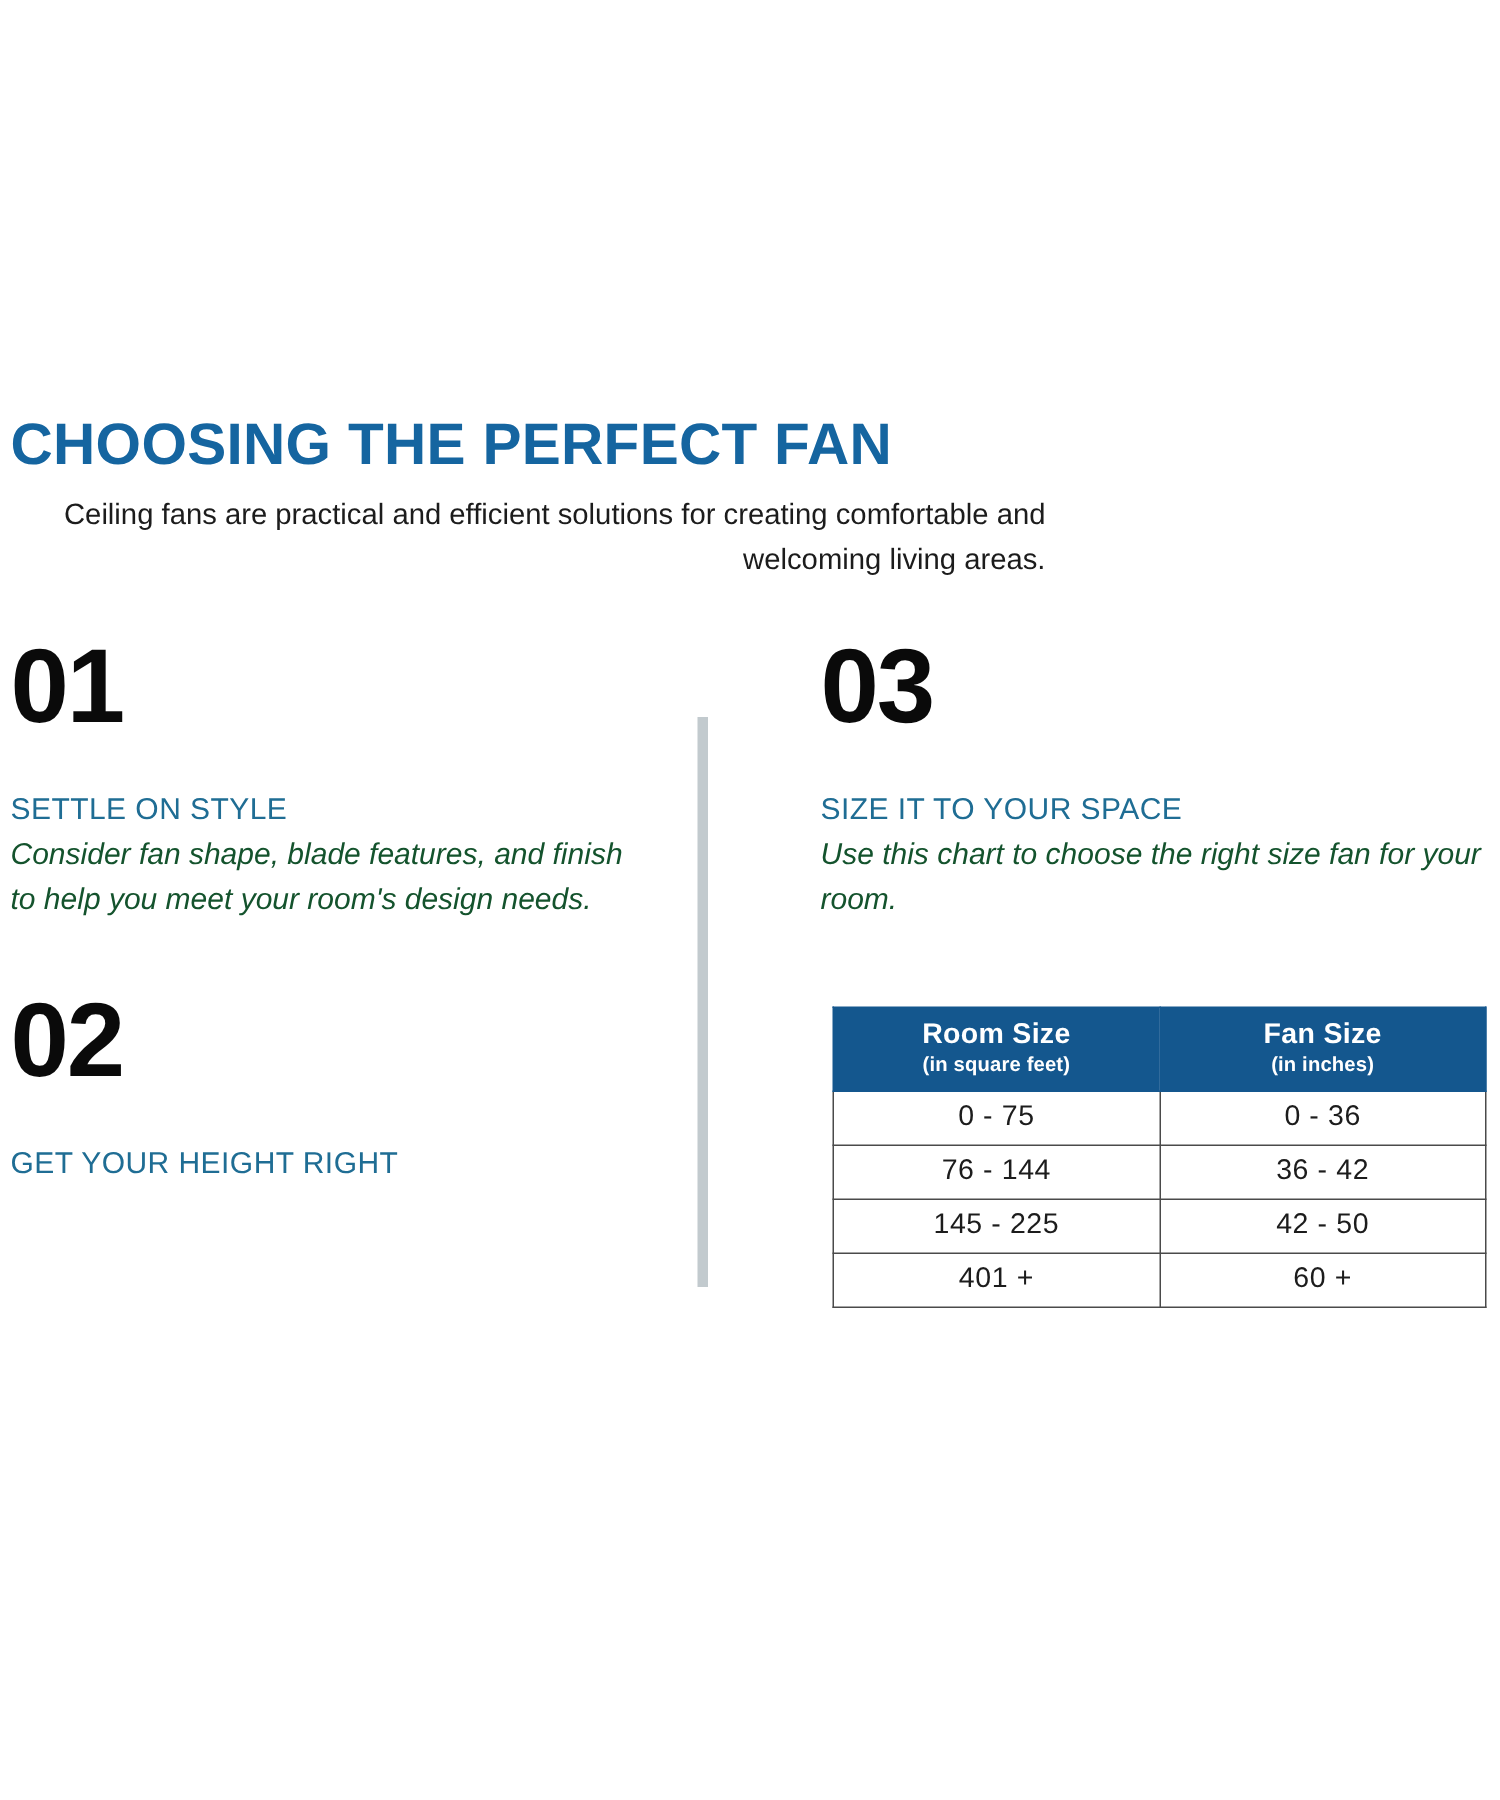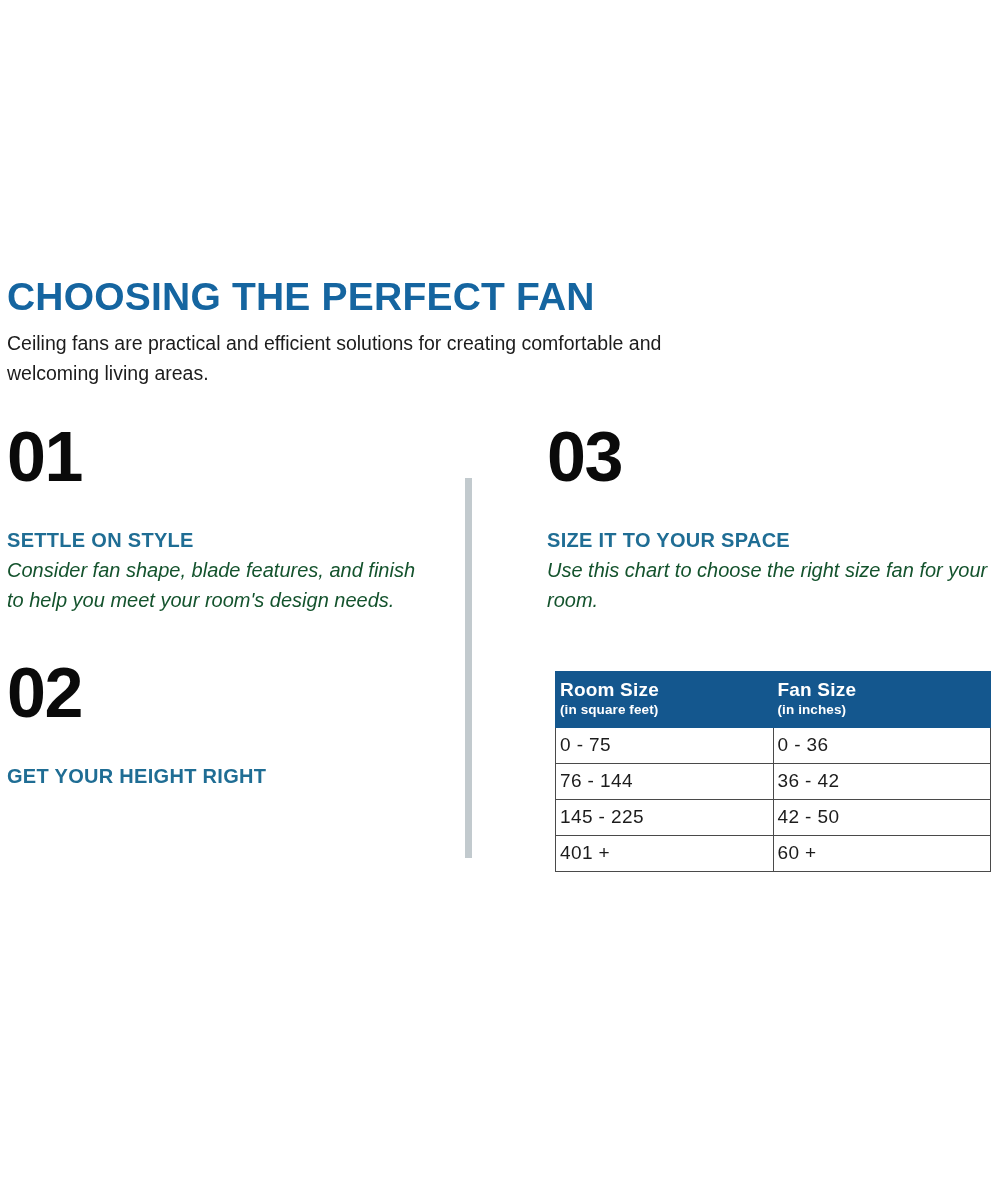--- a/index.html
+++ b/index.html
@@ -32,20 +32,21 @@
     color: #1565a0;
     margin: 0 0 8px 0;
     white-space: nowrap;
   }
   #intro-text {
     font-size: 19.5px;
     line-height: 30px;
     color: #1c1c1c;
     margin: 0;
     max-width: 690px;
+    text-align: right;
   }
 
   
   #col-left {
     position: absolute;
     left: 7px;
     top: 428px;
     width: 430px;
   }
   #col-right {
@@ -70,21 +71,21 @@
     font-family: "Liberation Sans", sans-serif;
     font-size: 70px;
     font-weight: bold;
     letter-spacing: -1.5px;
     line-height: 58px;
     color: #0a0a0a;
     margin: 0;
   }
   .step-heading {
     font-size: 20px;
-    font-weight: bold;
+    font-weight: normal;
     letter-spacing: 0.3px;
     line-height: 24px;
     color: #1f6d94;
     margin: 0 0 3px 0;
   }
   .step-body {
     font-size: 20px;
     line-height: 30px;
     color: #14532d;
     margin: 0;
@@ -106,21 +107,21 @@
     width: 436px;
   }
   table#fan-table {
     border-collapse: collapse;
     width: 436px;
     table-layout: fixed;
   }
   table#fan-table th,
   table#fan-table td {
     border: 1.5px solid #4a4a4a;
-    text-align: left;
+    text-align: center;
   }
   table#fan-table thead th {
     background: #14578e;
     border: 1.5px solid #14578e;
     color: #ffffff;
     padding: 7px 4px 9px 4px;
   }
   .th-main {
     display: block;
     font-size: 19px;

